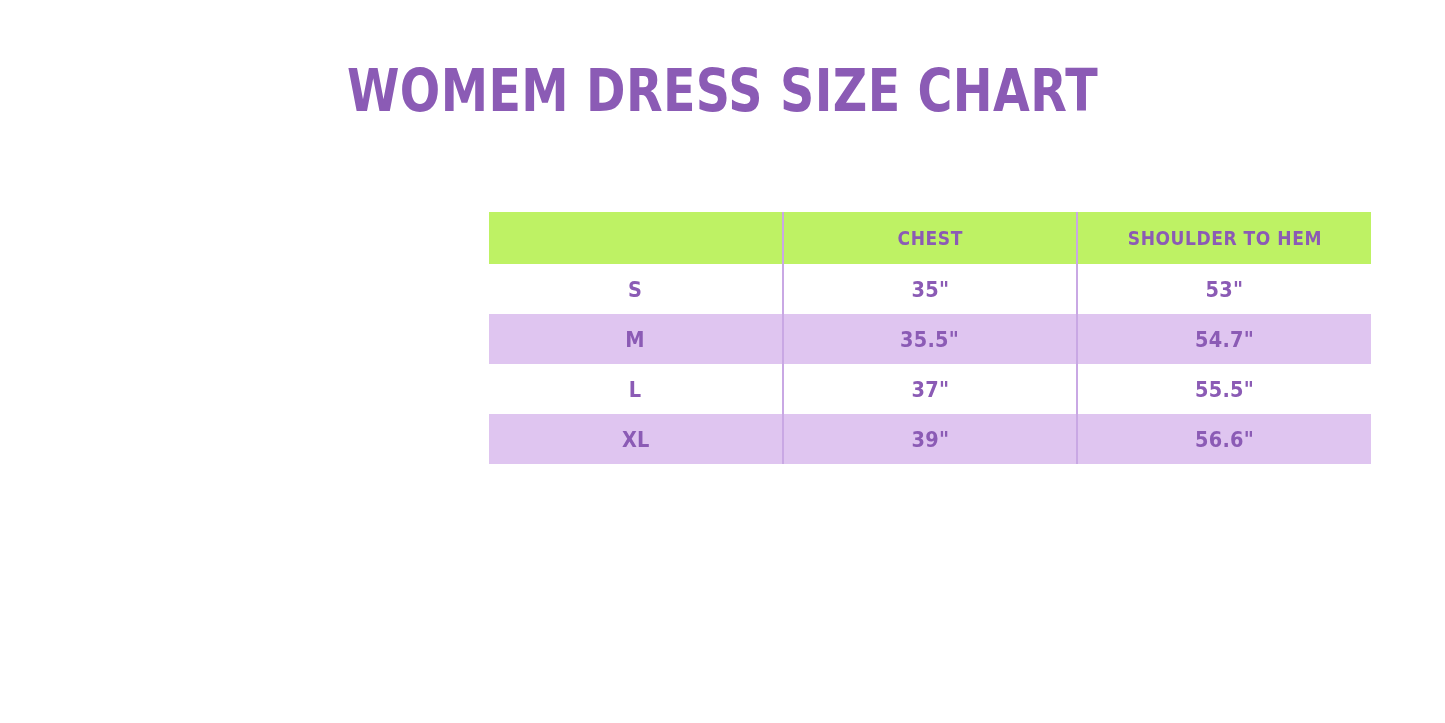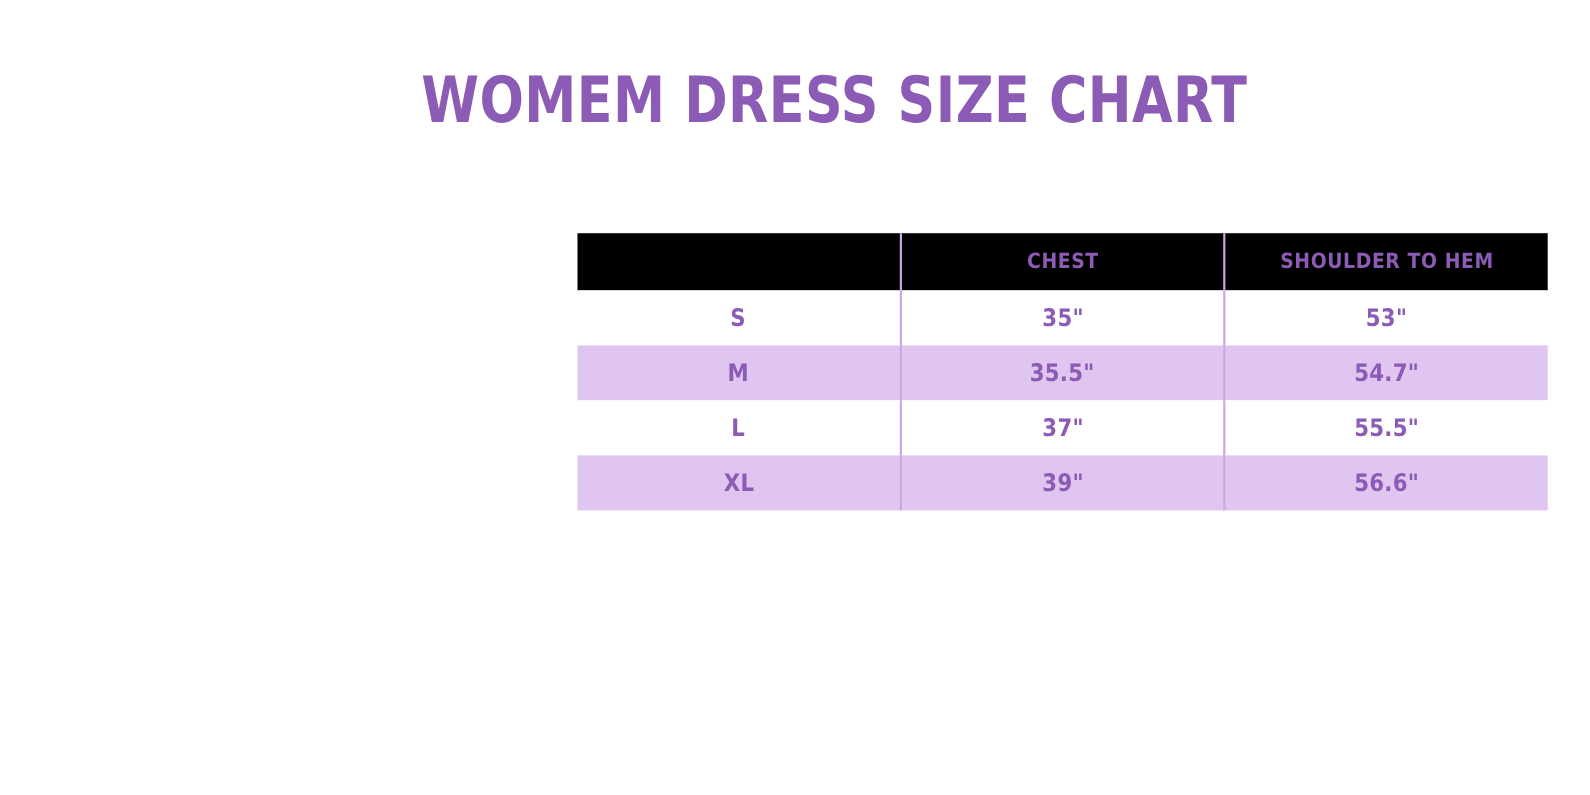--- a/index.html
+++ b/index.html
@@ -15,21 +15,20 @@
     overflow: hidden;
     position: relative;
   }
 
   #page-root {
     position: absolute;
     left: 0;
     top: 0;
     width: 1399px;
     height: 723px;
-    margin-left: 36px;
   }
 
   
   .chart-title {
     position: absolute;
     left: 0;
     top: 55px;
     width: 1445px;
     text-align: center;
     font-family: "DejaVu Sans", sans-serif;
@@ -72,21 +71,21 @@
 
   
   .size-table th.divider-left,
   .size-table td.divider-left {
     border-left: 2px solid #C9A8E4;
   }
 
   
   .size-table thead tr { height: 52px; }
   .size-table thead th {
-    background: #000000;
+    background: #bef264;
     font-size: 19px;
     letter-spacing: 0.6px;
     height: 52px;
   }
   .size-table thead th .hdr-text {
     display: inline-block;
     transform: scaleX(0.9);
     transform-origin: center center;
   }
 

